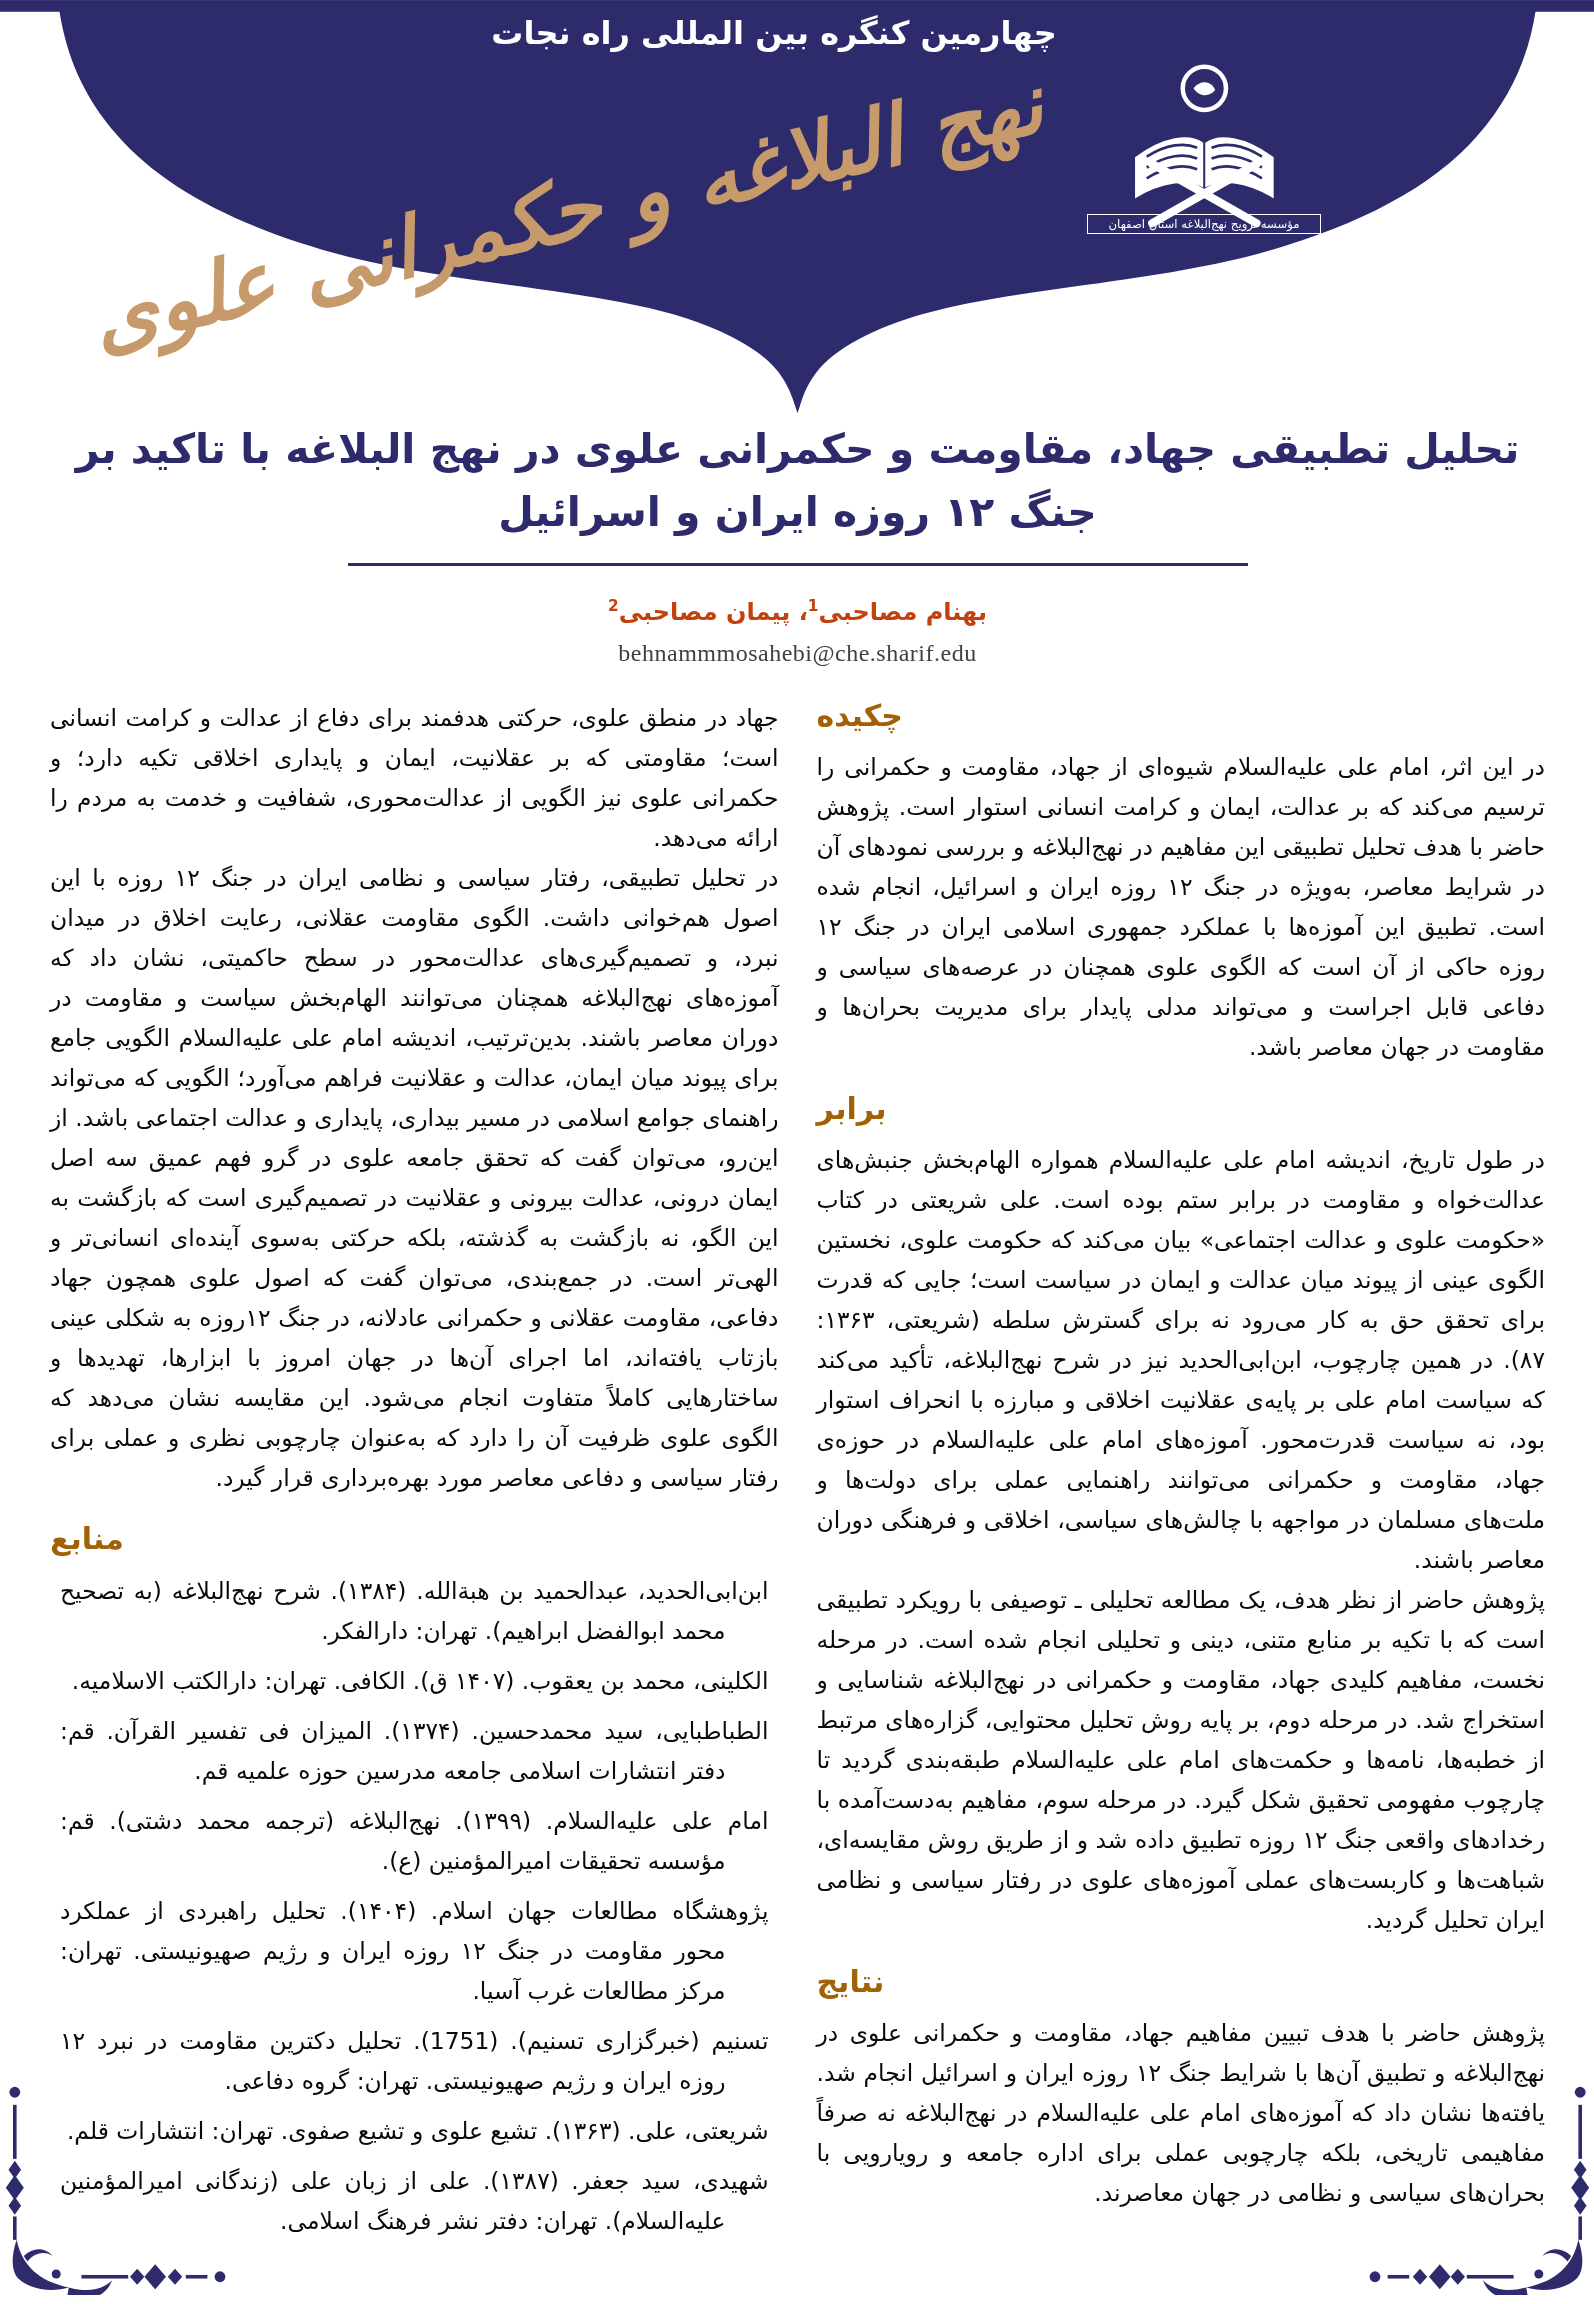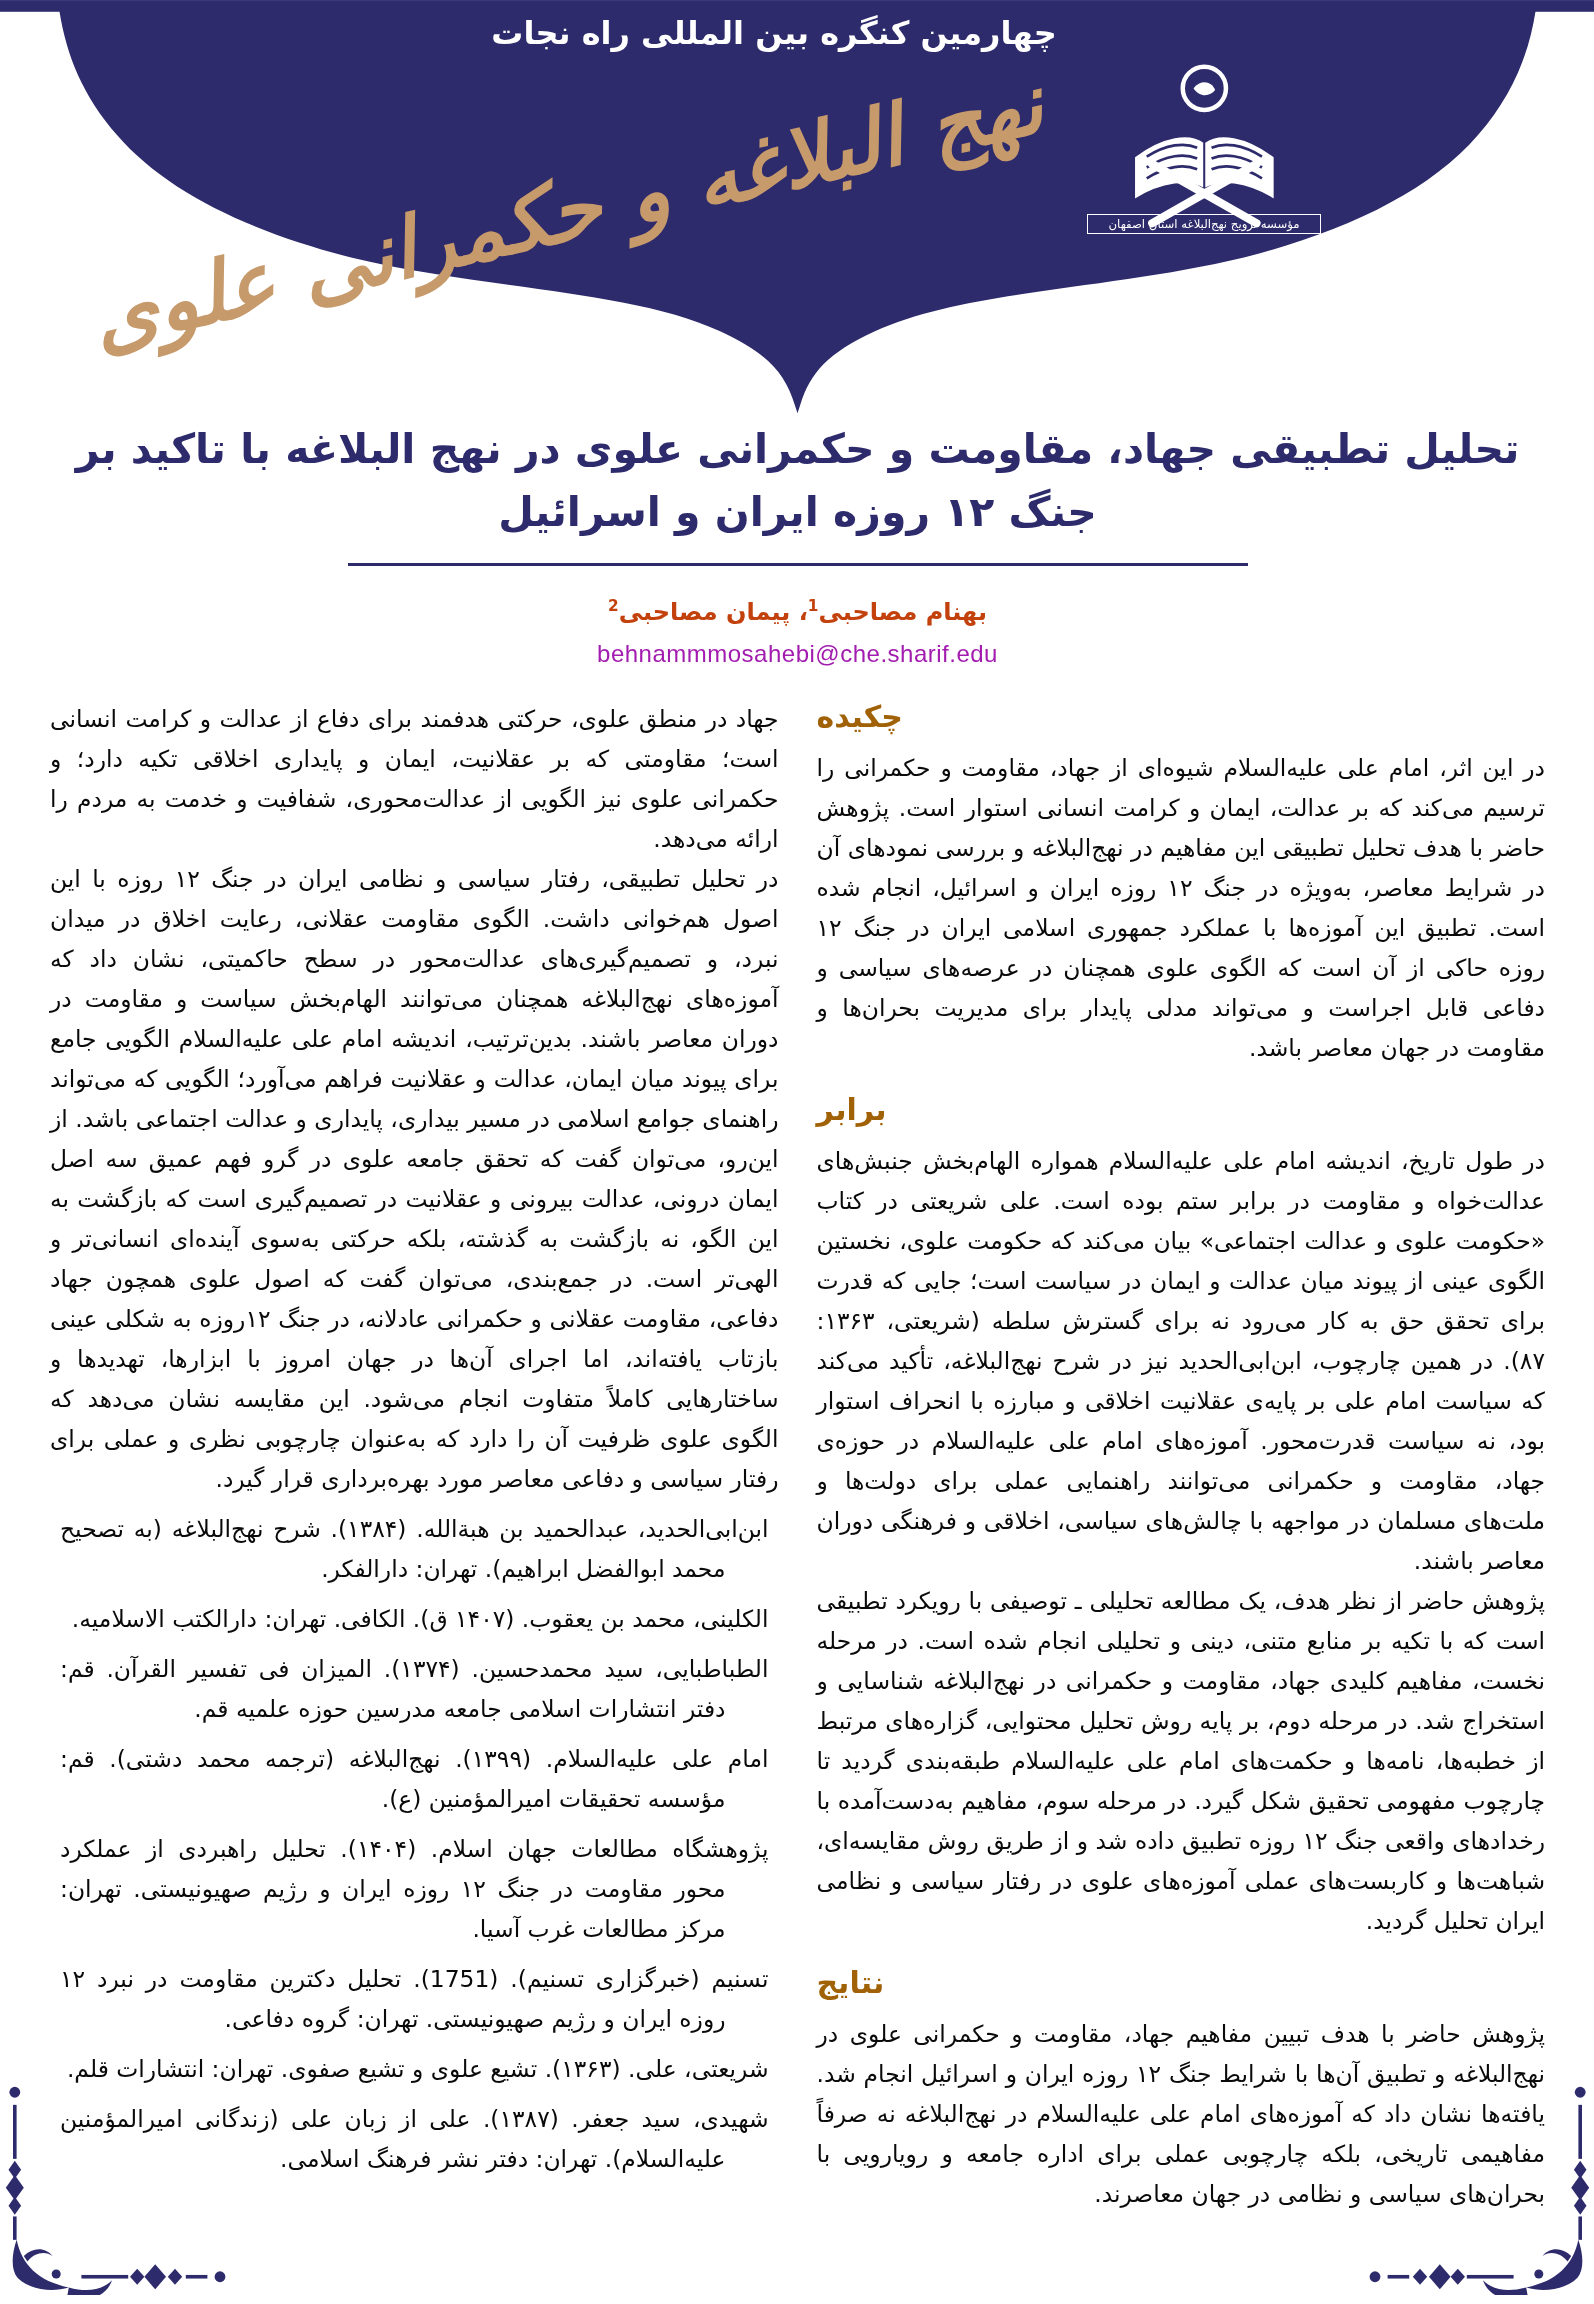--- a/index.html
+++ b/index.html
@@ -34,21 +34,21 @@
   }
   .title-rule{
     width:900px;height:2.7px;background:#2e2b6c;margin:18px auto 0 auto;border:0;
   }
   .authors-line{
     margin-top:31px;color:#c2410c;font-weight:bold;font-size:24px;direction:rtl;text-align:center;
   }
   .authors-line sup{font-size:15.3px;}
   .email-line{margin-top:14.4px;text-align:center;}
   .email-line a{
-    font-family:Liberation Sans, sans-serif;font-size:24px;color:#a21caf;text-decoration:none;
+    font-family:Liberation Serif, serif;font-size:24px;color:#404040;text-decoration:none;
     letter-spacing:0.5px;
     margin-top:44px;
   }
   
   .columns{
     display:flex;flex-direction:row;direction:rtl;
     padding:0 50px;gap:38px;margin-top:31px;box-sizing:border-box;width:1595px;
   }
   .col{flex:1;min-width:0;direction:rtl;}
   .sec-heading{
@@ -129,20 +129,21 @@
     <p class="body-par">پژوهش حاضر از نظر هدف، یک مطالعه تحلیلی ـ توصیفی با رویکرد تطبیقی است که با تکیه بر منابع متنی، دینی و تحلیلی انجام شده است. در مرحله نخست، مفاهیم کلیدی جهاد، مقاومت و حکمرانی در نهج‌البلاغه شناسایی و استخراج شد. در مرحله دوم، بر پایه روش تحلیل محتوایی، گزاره‌های مرتبط از خطبه‌ها، نامه‌ها و حکمت‌های امام علی علیه‌السلام طبقه‌بندی گردید تا چارچوب مفهومی تحقیق شکل گیرد. در مرحله سوم، مفاهیم به‌دست‌آمده با رخدادهای واقعی جنگ ۱۲ روزه تطبیق داده شد و از طریق روش مقایسه‌ای، شباهت‌ها و کاربست‌های عملی آموزه‌های علوی در رفتار سیاسی و نظامی ایران تحلیل گردید.</p>
 
     <div class="sec-heading">نتایج</div>
     <p class="body-par">پژوهش حاضر با هدف تبیین مفاهیم جهاد، مقاومت و حکمرانی علوی در نهج‌البلاغه و تطبیق آن‌ها با شرایط جنگ ۱۲ روزه ایران و اسرائیل انجام شد. یافته‌ها نشان داد که آموزه‌های امام علی علیه‌السلام در نهج‌البلاغه نه صرفاً مفاهیمی تاریخی، بلکه چارچوبی عملی برای اداره جامعه و رویارویی با بحران‌های سیاسی و نظامی در جهان معاصرند.</p>
   </div>
 
   <div class="col">
     <p class="body-par">جهاد در منطق علوی، حرکتی هدفمند برای دفاع از عدالت و کرامت انسانی است؛ مقاومتی که بر عقلانیت، ایمان و پایداری اخلاقی تکیه دارد؛ و حکمرانی علوی نیز الگویی از عدالت‌محوری، شفافیت و خدمت به مردم را ارائه می‌دهد.</p>
     <p class="body-par">در تحلیل تطبیقی، رفتار سیاسی و نظامی ایران در جنگ ۱۲ روزه با این اصول هم‌خوانی داشت. الگوی مقاومت عقلانی، رعایت اخلاق در میدان نبرد، و تصمیم‌گیری‌های عدالت‌محور در سطح حاکمیتی، نشان داد که آموزه‌های نهج‌البلاغه همچنان می‌توانند الهام‌بخش سیاست و مقاومت در دوران معاصر باشند. بدین‌ترتیب، اندیشه امام علی علیه‌السلام الگویی جامع برای پیوند میان ایمان، عدالت و عقلانیت فراهم می‌آورد؛ الگویی که می‌تواند راهنمای جوامع اسلامی در مسیر بیداری، پایداری و عدالت اجتماعی باشد. از این‌رو، می‌توان گفت که تحقق جامعه علوی در گرو فهم عمیق سه اصل ایمان درونی، عدالت بیرونی و عقلانیت در تصمیم‌گیری است که بازگشت به این الگو، نه بازگشت به گذشته، بلکه حرکتی به‌سوی آینده‌ای انسانی‌تر و الهی‌تر است. در جمع‌بندی، می‌توان گفت که اصول علوی همچون جهاد دفاعی، مقاومت عقلانی و حکمرانی عادلانه، در جنگ ۱۲روزه به شکلی عینی بازتاب یافته‌اند، اما اجرای آن‌ها در جهان امروز با ابزارها، تهدیدها و ساختارهایی کاملاً متفاوت انجام می‌شود. این مقایسه نشان می‌دهد که الگوی علوی ظرفیت آن را دارد که به‌عنوان چارچوبی نظری و عملی برای رفتار سیاسی و دفاعی معاصر مورد بهره‌برداری قرار گیرد.</p>
 
+    <div class="sec-heading">منابع</div>
     <p class="ref-item">ابن‌ابی‌الحدید، عبدالحمید بن هبةالله. (۱۳۸۴). شرح نهج‌البلاغه (به تصحیح محمد ابوالفضل ابراهیم). تهران: دارالفکر.</p>
     <p class="ref-item">الکلینی، محمد بن یعقوب. (۱۴۰۷ ق). الکافی. تهران: دارالکتب الاسلامیه.</p>
     <p class="ref-item">الطباطبایی، سید محمدحسین. (۱۳۷۴). المیزان فی تفسیر القرآن. قم: دفتر انتشارات اسلامی جامعه مدرسین حوزه علمیه قم.</p>
     <p class="ref-item">امام علی علیه‌السلام. (۱۳۹۹). نهج‌البلاغه (ترجمه محمد دشتی). قم: مؤسسه تحقیقات امیرالمؤمنین (ع).</p>
     <p class="ref-item">پژوهشگاه مطالعات جهان اسلام. (۱۴۰۴). تحلیل راهبردی از عملکرد محور مقاومت در جنگ ۱۲ روزه ایران و رژیم صهیونیستی. تهران: مرکز مطالعات غرب آسیا.</p>
     <p class="ref-item">تسنیم (خبرگزاری تسنیم). (1751). تحلیل دکترین مقاومت در نبرد ۱۲ روزه ایران و رژیم صهیونیستی. تهران: گروه دفاعی.</p>
     <p class="ref-item">شریعتی، علی. (۱۳۶۳). تشیع علوی و تشیع صفوی. تهران: انتشارات قلم.</p>
     <p class="ref-item">شهیدی، سید جعفر. (۱۳۸۷). علی از زبان علی (زندگانی امیرالمؤمنین علیه‌السلام). تهران: دفتر نشر فرهنگ اسلامی.</p>
   </div>
 </div>

